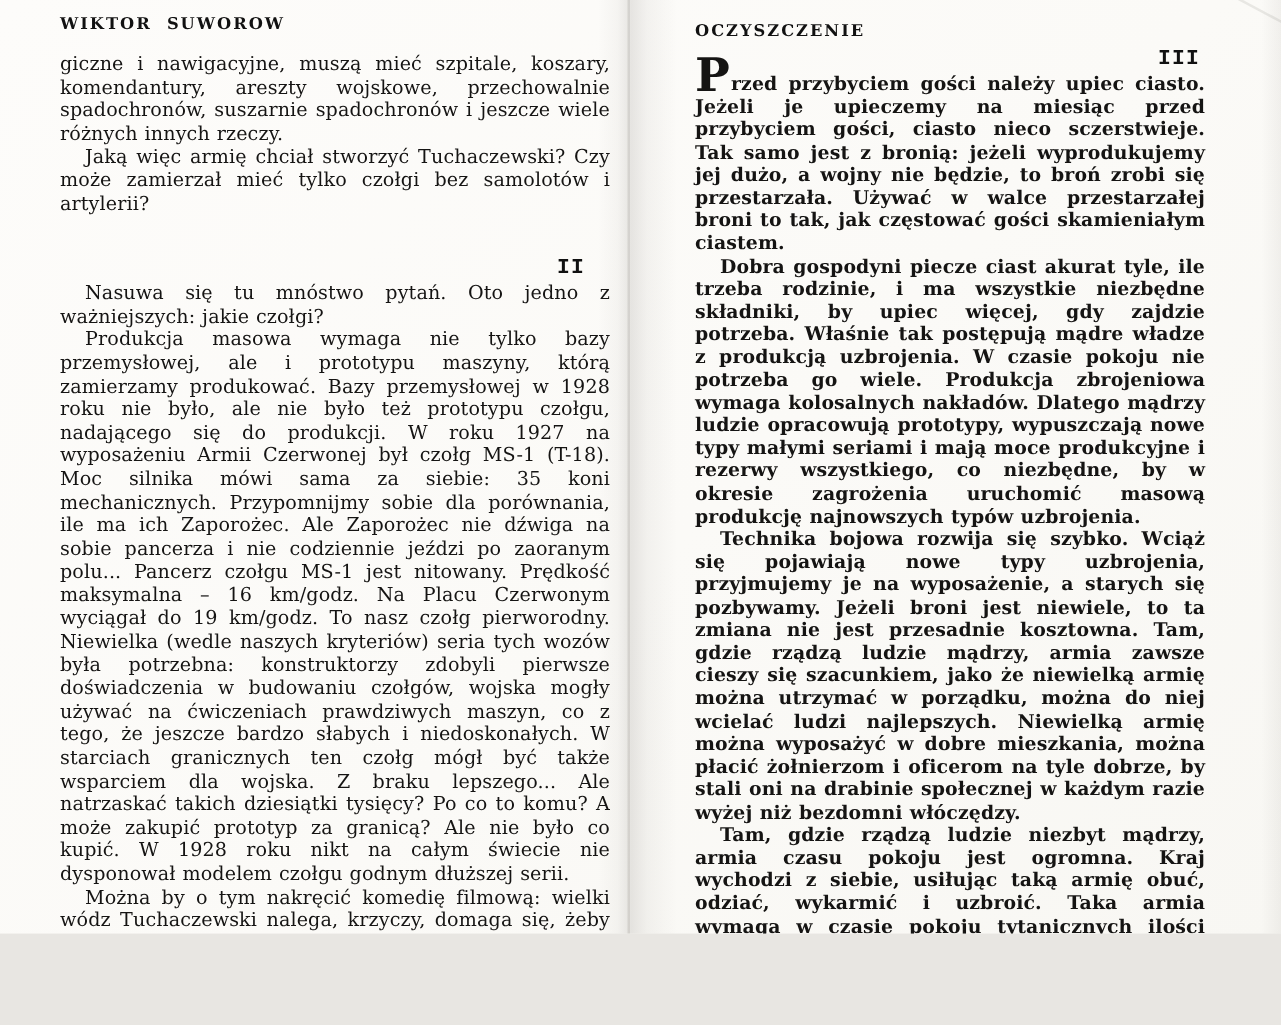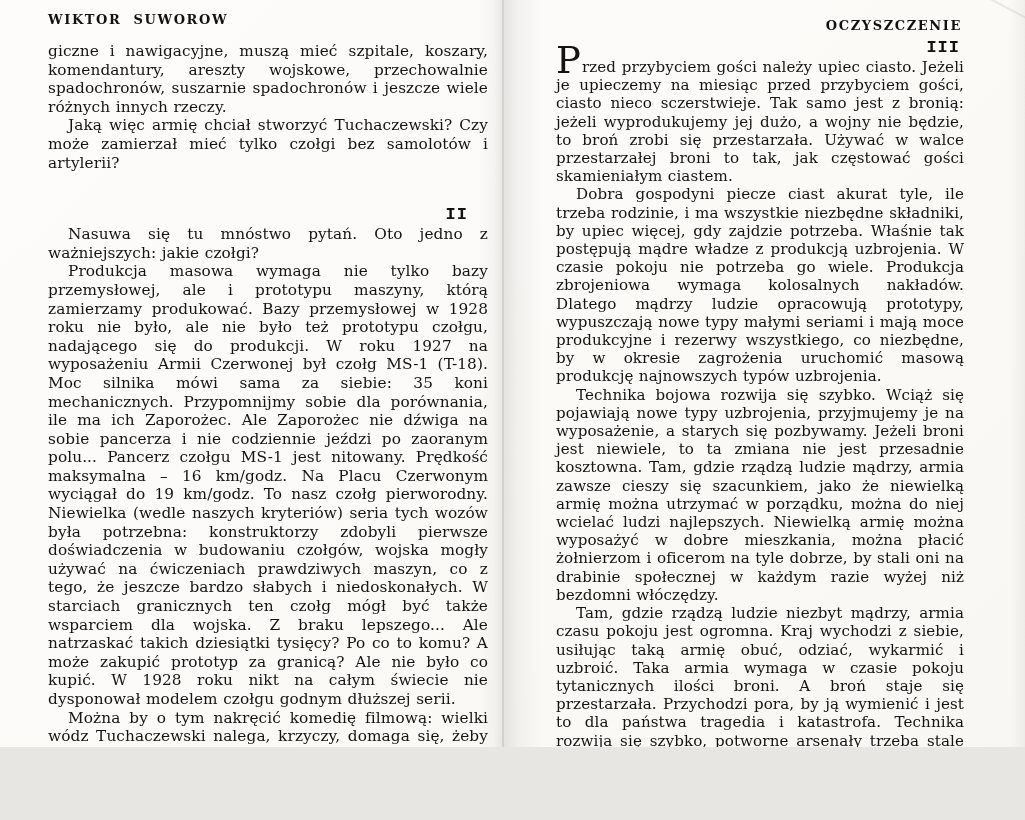--- a/index.html
+++ b/index.html
@@ -13,27 +13,27 @@
   }
   .page { position: absolute; top: 0; }
   .page-left  { left: 48px;  width: 440px; height: 812px; }
   .page-right { left: 556px; width: 408px; height: 812px; }
 
   .running-head {
     font-weight: bold; font-size: 13px; letter-spacing: 1.6px;
     word-spacing: 6px; color: #111;
   }
   .rh-left  { margin: 12px 0 0 0; text-align: left; }
-  .rh-right { margin: 18px 2px 0 0; text-align: right; }
+  .rh-right { margin: 18px 2px 0 0; }
 
   .body {
     margin: 0; font-size: 15.3px; line-height: 18.6px;
     text-align: justify; letter-spacing: 0.1px; word-spacing: 0.5px;
   }
-  .page-right .body { font-size: 15.1px; line-height: 18.2px; }
+  .page-right .body { font-size: 15.1px; line-height: 18.2px; font-weight: bold; }
   .cont { margin-top: 15px; }
   .ind  { text-indent: 20px; }
 
   .chapter-number {
     font-weight: bold; font-size: 17px; letter-spacing: 1px;
     text-align: right; color: #111; font-family: Liberation Mono, monospace;
   }
   .page-left  .chapter-number { margin: 33px 20px 1px 0; }
   .page-right .chapter-number { margin: 5px 4px 0 0; }
 

